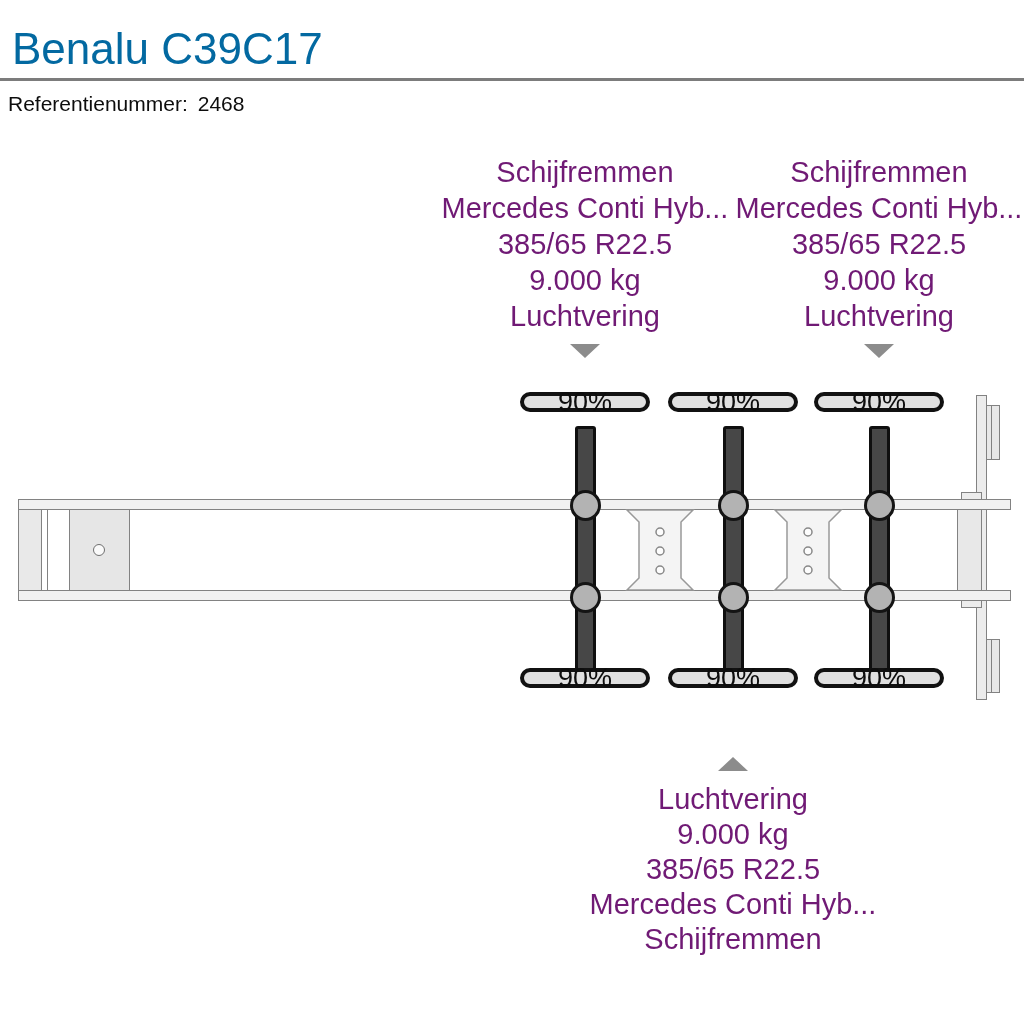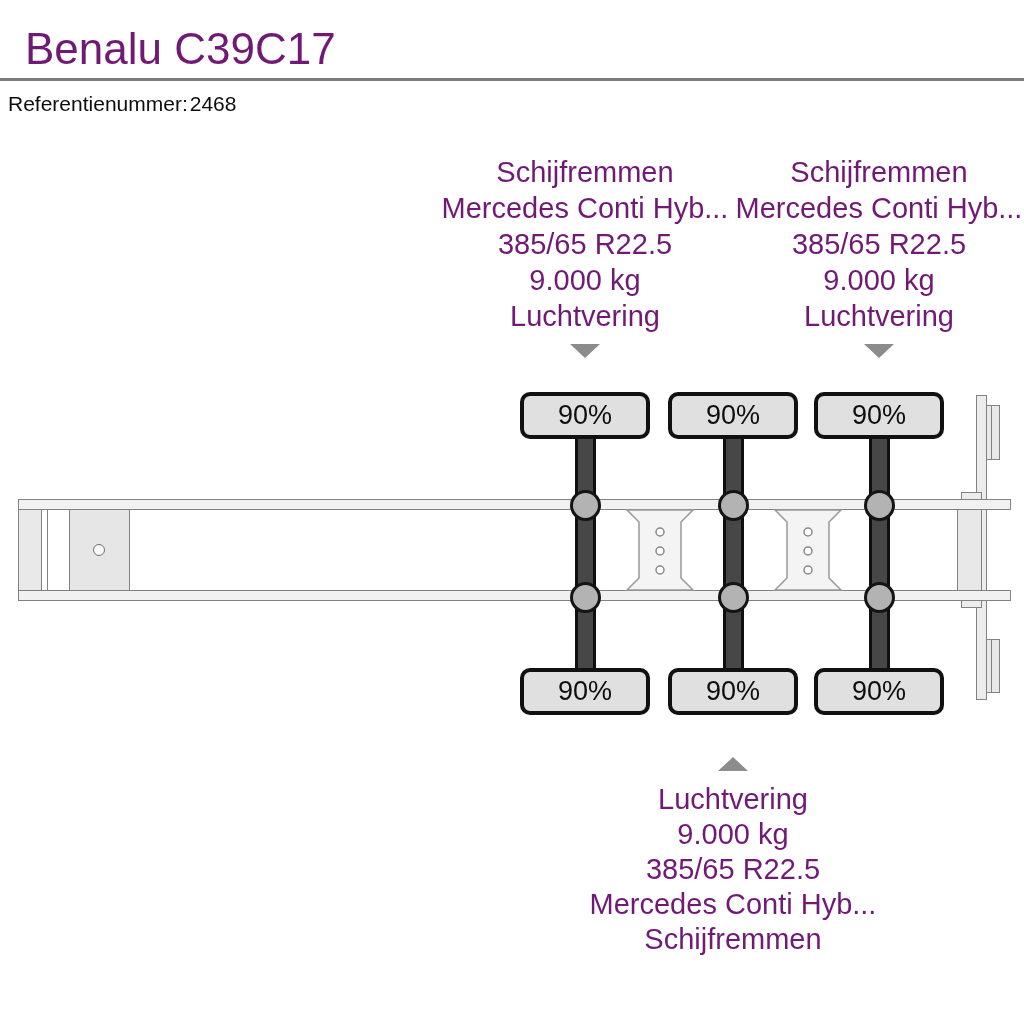--- a/index.html
+++ b/index.html
@@ -3,30 +3,30 @@
 <meta charset="utf-8">
 <style>
   html,body{margin:0;padding:0;background:#ffffff;}
   .scene{
     position:relative;width:1024px;height:1024px;overflow:hidden;
     background:#ffffff;
     font-family:"Liberation Sans",sans-serif;
     color:#111;
   }
   .title{
-    position:absolute;left:25px;top:24px;
-    font-size:44px;line-height:50px;font-weight:400;color:#701a75;
+    position:absolute;left:12px;top:24px;
+    font-size:44px;line-height:50px;font-weight:400;color:#0369a1;
     white-space:nowrap;
   }
   .rule{position:absolute;left:0;top:78px;width:1024px;height:3px;background:#7c7c7c;}
   .ref{
     position:absolute;left:8px;top:91px;
     font-size:21px;line-height:26px;color:#0d0d0d;white-space:nowrap;
   }
-  .ref .val{margin-left:2px;}
+  .ref .val{margin-left:10px;}
   .ann{
     position:absolute;width:520px;text-align:center;
     font-size:29px;color:#701a75;
   }
   .ann-top{line-height:36px;}
   .ann-bottom{line-height:35px;}
   .ann .line{white-space:nowrap;}
   .arrow-down{
     position:absolute;width:0;height:0;
     border-left:15px solid transparent;border-right:15px solid transparent;
@@ -54,21 +54,21 @@
     border:3px solid #0f0f0f;border-radius:3px;
     z-index:4;
   }
   .airbag{
     position:absolute;box-sizing:border-box;width:31px;height:31px;border-radius:50%;
     background:var(--suspension-circle,#b3b3b3);
     border:3px solid #141414;
     z-index:5;
   }
   .tire{
-    position:absolute;box-sizing:border-box;width:130px;height:47px;
+    position:absolute;box-sizing:border-box;width:130px;height:20px;
     background:var(--tire-fill,#e0e0e0);
     border:4px solid var(--tire-border,#111111);
     border-radius:10px;
     display:flex;align-items:center;justify-content:center;
     font-size:27px;line-height:27px;color:#0d0d0d;
     z-index:6;
   }
   .crossmember{position:absolute;top:500px;width:80px;height:100px;z-index:3;}
   .rearpart{
     position:absolute;box-sizing:border-box;

